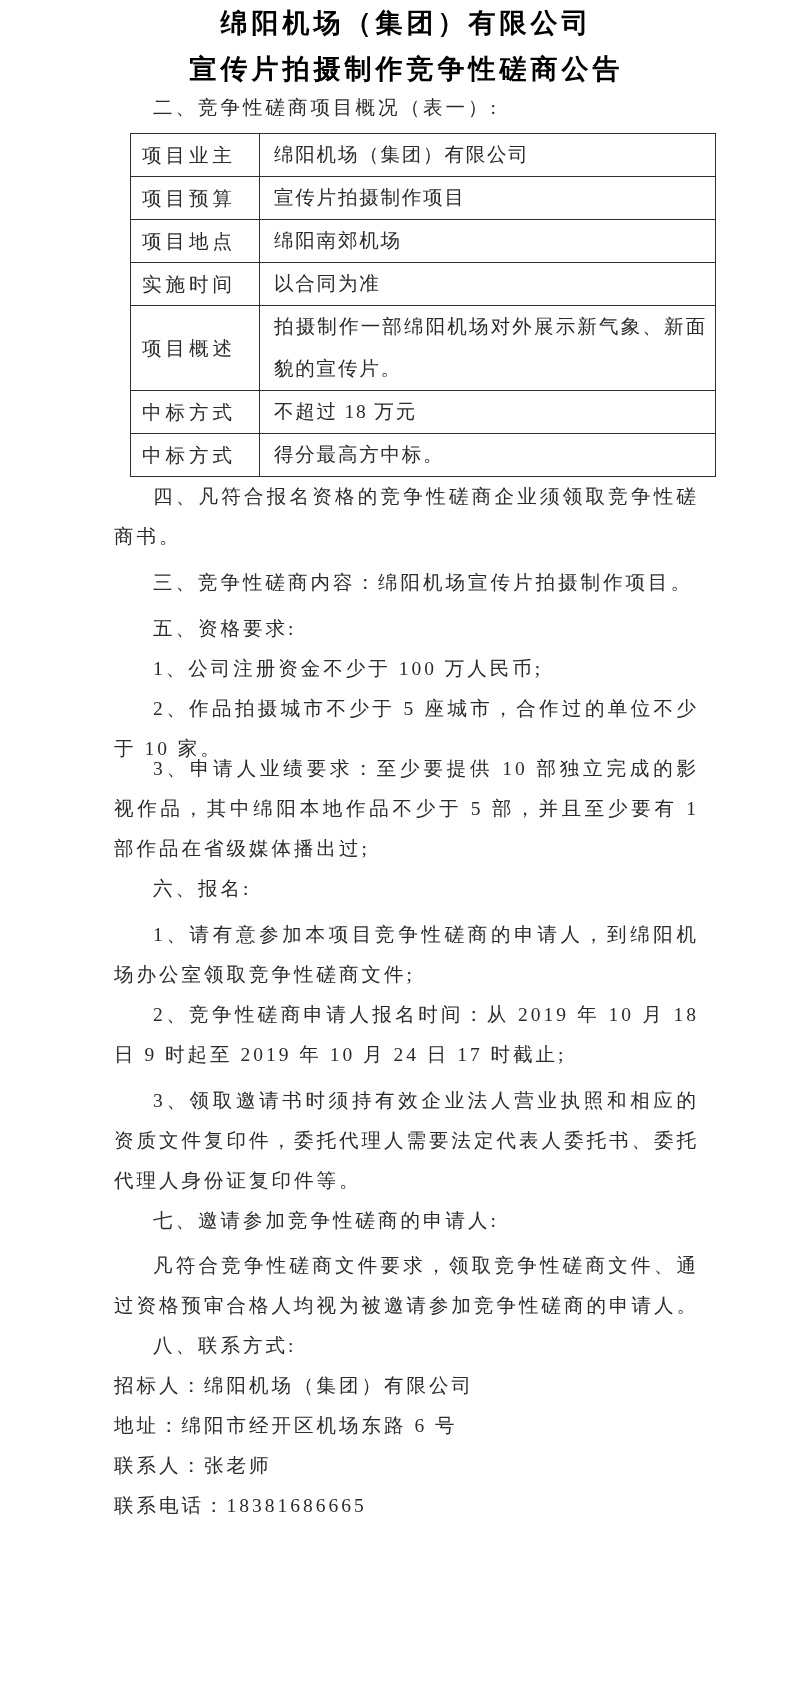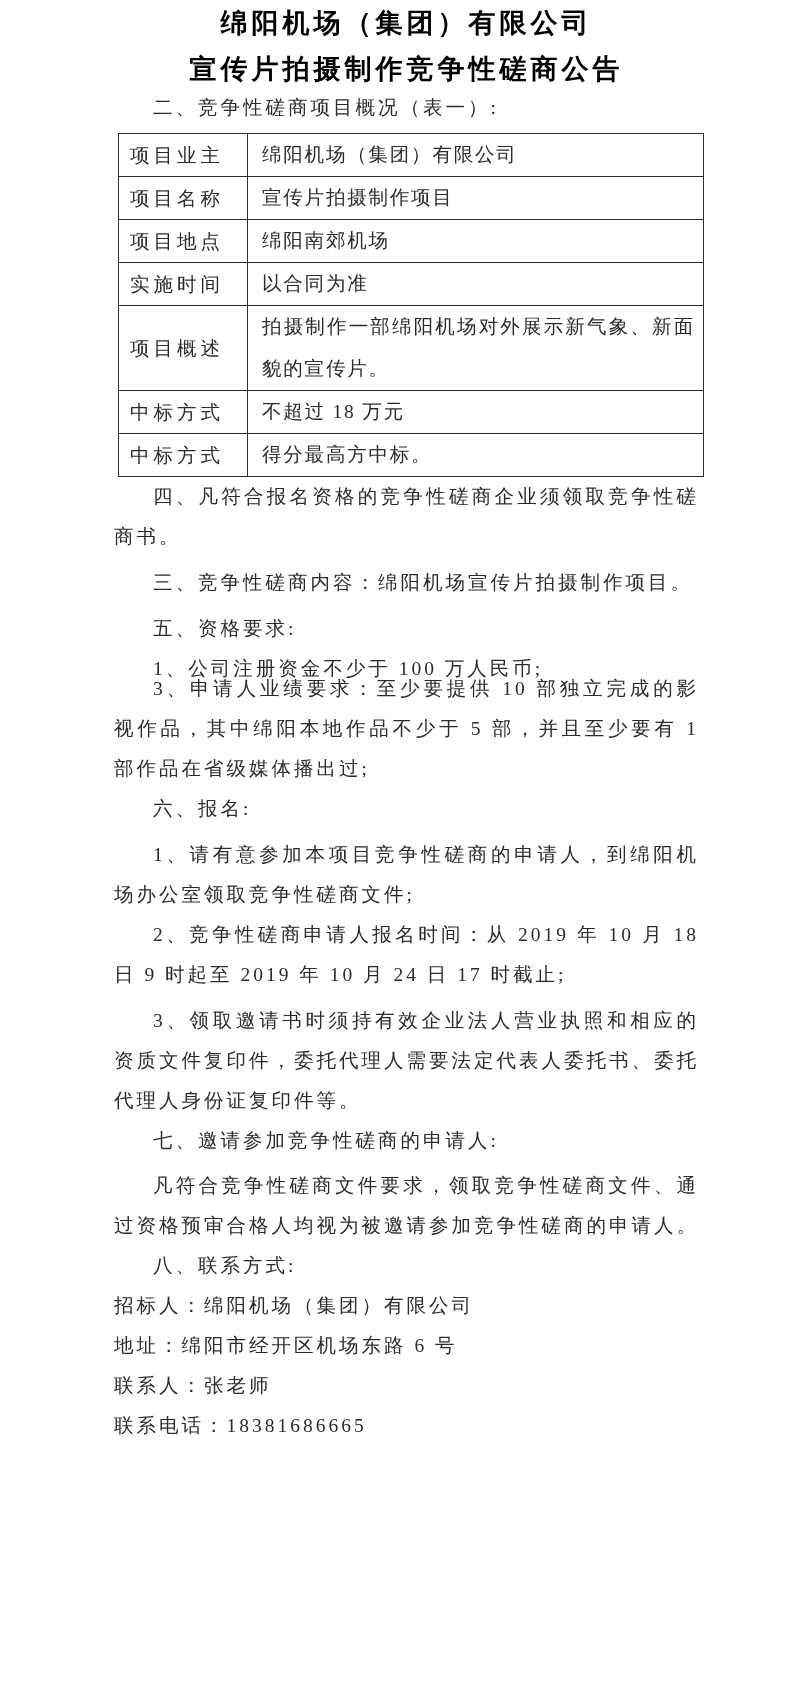--- a/index.html
+++ b/index.html
@@ -35,21 +35,21 @@
   }
   .first-para { margin-top: 55px; }
   .mt5 { margin-top: 5px; }
   .mt6 { margin-top: 6px; }
   .tight { margin-top: -20px; }
   .contact { text-indent: 0; }
   table.info {
     width: 586px;
     border-collapse: collapse;
     table-layout: fixed;
-    margin: 5px 0 0 4px;
+    margin: 5px 0 0 16px;
     border-radius: 10px;
   }
   table.info td {
     border: 1.5px solid #2e2e2e;
     font-size: 19.5px;
     vertical-align: middle;
   }
   td.cell-label {
     width: 117px;
     height: 41px;
@@ -77,21 +77,21 @@
 
     <p class="para">二、竞争性磋商项目概况（表一）:</p>
 
     <table class="info">
       <tbody>
         <tr>
           <td class="cell-label">项目业主</td>
           <td class="cell-value">绵阳机场（集团）有限公司</td>
         </tr>
         <tr>
-          <td class="cell-label">项目名称</td>
+          <td class="cell-label">项目预算</td>
           <td class="cell-value">宣传片拍摄制作项目</td>
         </tr>
         <tr>
           <td class="cell-label">项目地点</td>
           <td class="cell-value">绵阳南郊机场</td>
         </tr>
         <tr>
           <td class="cell-label">实施时间</td>
           <td class="cell-value">以合同为准</td>
         </tr>
@@ -108,20 +108,21 @@
           <td class="cell-value">得分最高方中标。</td>
         </tr>
       </tbody>
     </table>
 
     <p class="para">四、凡符合报名资格的竞争性磋商企业须领取竞争性磋商书。</p>
     <p class="para mt6">三、竞争性磋商内容：绵阳机场宣传片拍摄制作项目。</p>
 
     <p class="para mt6">五、资格要求:</p>
     <p class="para">1、公司注册资金不少于 100 万人民币;</p>
+    <p class="para">2、作品拍摄城市不少于 5 座城市，合作过的单位不少于 10 家。</p>
     <p class="para tight">3、申请人业绩要求：至少要提供 10 部独立完成的影视作品，其中绵阳本地作品不少于 5 部，并且至少要有 1 部作品在省级媒体播出过;</p>
 
     <p class="para">六、报名:</p>
     <p class="para mt6">1、请有意参加本项目竞争性磋商的申请人，到绵阳机场办公室领取竞争性磋商文件;</p>
     <p class="para">2、竞争性磋商申请人报名时间：从 2019 年 10 月 18 日 9 时起至 2019 年 10 月 24 日 17 时截止;</p>
     <p class="para mt6">3、领取邀请书时须持有效企业法人营业执照和相应的资质文件复印件，委托代理人需要法定代表人委托书、委托代理人身份证复印件等。</p>
 
     <p class="para">七、邀请参加竞争性磋商的申请人:</p>
     <p class="para mt5">凡符合竞争性磋商文件要求，领取竞争性磋商文件、通过资格预审合格人均视为被邀请参加竞争性磋商的申请人。</p>
 

